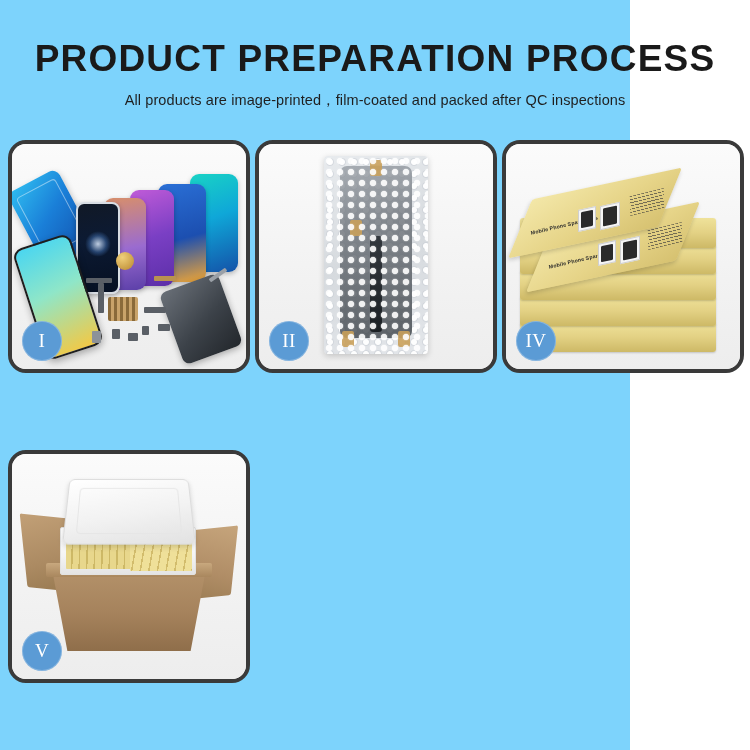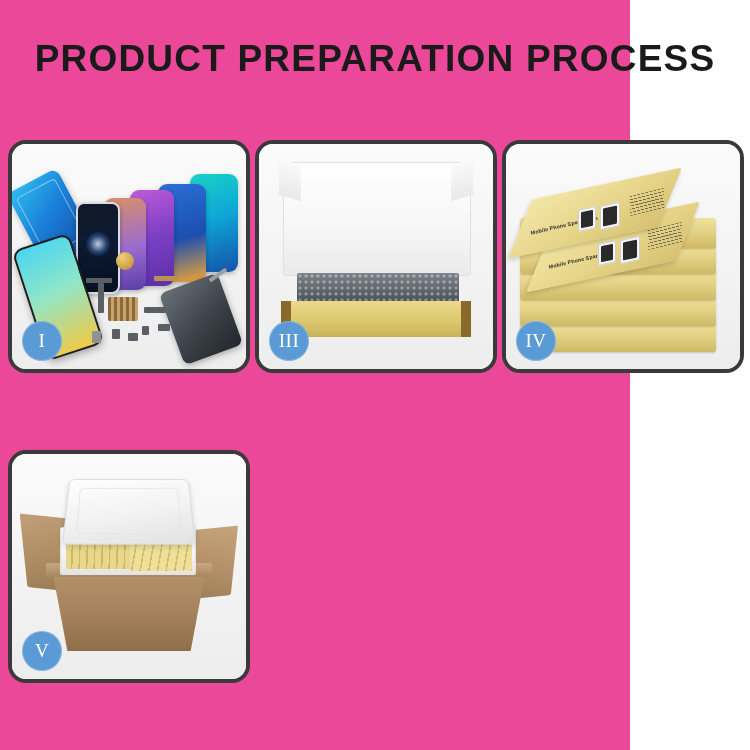--- a/index.html
+++ b/index.html
@@ -9,21 +9,21 @@
     height: 750px;
     background: #ffffff;
     font-family: "Liberation Sans", sans-serif;
     overflow: hidden;
   }
 
   .page {
     position: relative;
     width: 630px;
     height: 750px;
-    background: #ec4899;
+    background: #7dd3fc;
     box-sizing: border-box;
   }
 
   
   .header {
     position: absolute;
     top: 40px;
     left: 0;
     width: 750px;
     text-align: center;
@@ -408,20 +408,21 @@
     border-radius: 1px;
   }
 </style>
 </head>
 <body>
 
 <div class="page">
 
   <div class="header">
     <div class="title">PRODUCT PREPARATION PROCESS</div>
+    <div class="subtitle">All products are image-printed，film-coated and packed after QC inspections</div>
   </div>
 
   <div class="grid">
 
     <div class="panel">
       <div class="panel-stage">
 
         <div class="p1-film"></div>
 
         <div class="p1-phone p1-ph5"></div>
@@ -444,34 +445,34 @@
         <div class="p1-parts" style="left:116px; bottom:28px; width:10px; height:8px;"></div>
         <div class="p1-parts" style="left:130px; bottom:34px; width:7px; height:9px;"></div>
         <div class="p1-parts" style="left:80px; bottom:26px; width:9px; height:12px; background:#8d9299;"></div>
         <div class="p1-parts" style="left:146px; bottom:38px; width:12px; height:7px;"></div>
         <div class="p1-parts" style="right:18px; bottom:92px; width:20px; height:4px; background:#9aa0a7; transform:rotate(-35deg);"></div>
 
       </div>
       <div class="badge">I</div>
     </div>
 
-
     <div class="panel">
       <div class="panel-stage">
-        <div class="p3-lid"></div>
-        <div class="p3-lid-flapL"></div>
-        <div class="p3-lid-flapR"></div>
-        <div class="p3-inner"></div>
-        <div class="p3-foam"></div>
-        <div class="p3-tray"></div>
-        <div class="p3-tray-side"></div>
-        <div class="p3-tray-side-r"></div>
+        <div class="p2-bag"></div>
+        <div class="p2-screen"></div>
+        <div class="p2-flex"></div>
+        <div class="p2-tape" style="left:50%; margin-left:-6px; top:16px;"></div>
+        <div class="p2-tape" style="left:50%; margin-left:-26px; top:76px;"></div>
+        <div class="p2-tape" style="left:50%; margin-left:-34px; bottom:22px;"></div>
+        <div class="p2-tape" style="left:50%; margin-left:22px; bottom:22px;"></div>
+        <div class="p2-bubbles"></div>
       </div>
-      <div class="badge">III</div>
+      <div class="badge">II</div>
     </div>
+
 
     <div class="panel">
       <div class="panel-stage">
         <div class="p4-stack">
           <div class="p4-box" style="bottom:0px;"></div>
           <div class="p4-box" style="bottom:26px;"></div>
           <div class="p4-box" style="bottom:52px;"></div>
           <div class="p4-box" style="bottom:78px;"></div>
           <div class="p4-box" style="bottom:104px;"></div>
 

